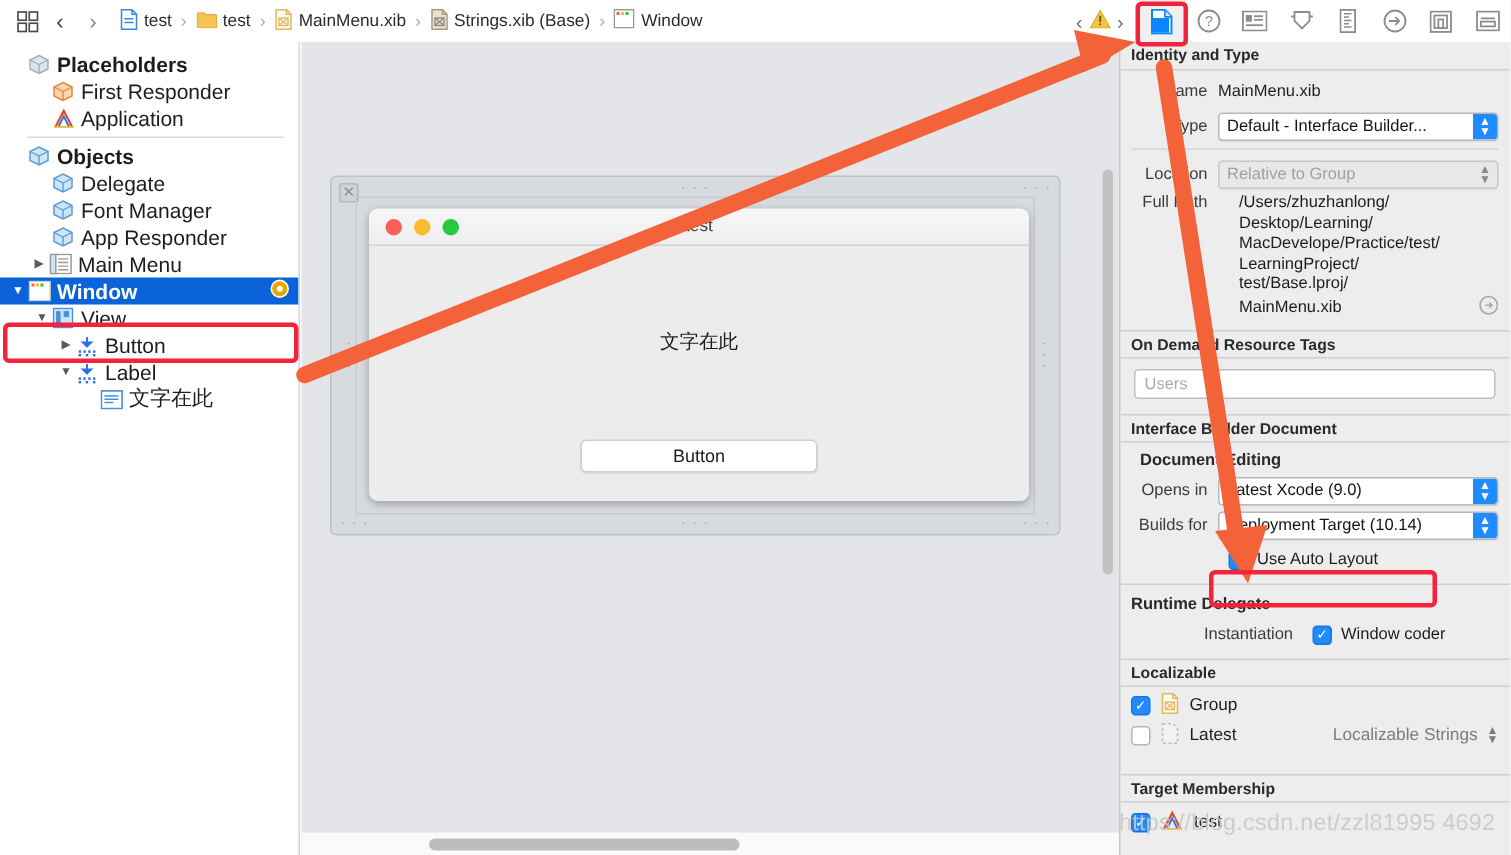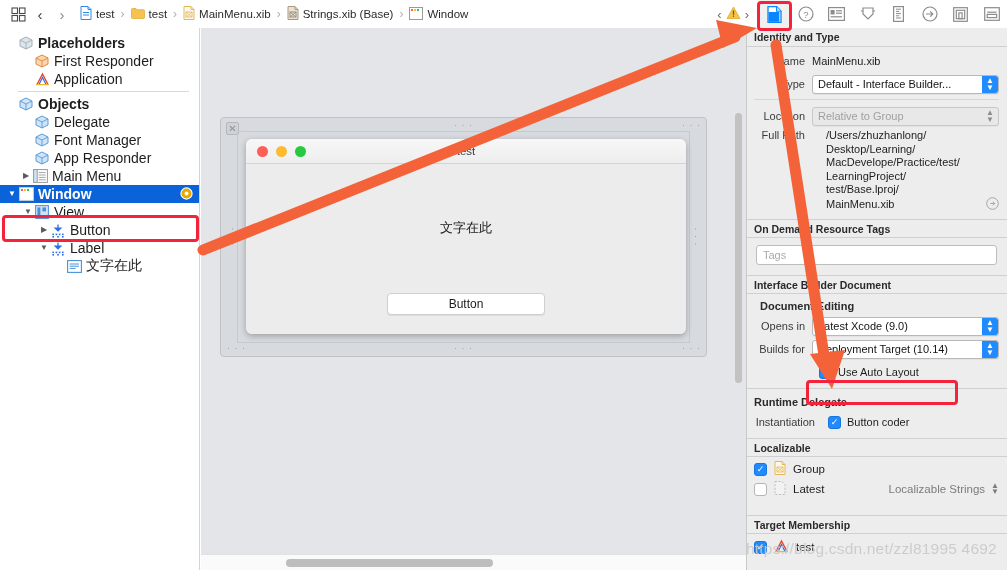--- a/index.html
+++ b/index.html
@@ -169,21 +169,21 @@
     font-size: 10.5px; font-weight: bold; color: #2a2a2a;
     border-bottom: 1px solid #d0d0d0;
     background: #ededed;
   }
   .sec-body { padding: 4px 8px 6px 7px; }
   .field-row { display: flex; align-items: center; min-height: 20px; margin-bottom: 3px; }
   .field-label {
     width: 58px; flex: 0 0 58px; text-align: right; padding-right: 7px;
     font-size: 11px; color: #3b3b3b; white-space: nowrap;
   }
-  .field-label.wide { width: 68px; flex: 0 0 68px; }
+  .field-label.wide { width: 68px; flex: 0 0 68px; margin-left: 47px; }
   .field-value { font-size: 11px; color: #1d1d1d; }
   .select {
     flex: 1; height: 19px; background: #ffffff;
     border: 1px solid #b8b8b8; border-radius: 3px;
     display: flex; align-items: center;
     padding-left: 5px; font-size: 11px; color: #141414;
     position: relative; overflow: hidden;
     box-shadow: 0 1px 0 rgba(0,0,0,0.04);
   }
   .select .steptab {
@@ -646,21 +646,21 @@
                 <path d="M4.3 6.5 h4.4 M6.9 4.7 L8.7 6.5 L6.9 8.3" fill="none" stroke="#a6a6a6" stroke-width="1"></path>
               </svg>
             </span>
           </div>
         </div>
       </div>
     </div>
 
     <div class="sec-head" style="border-top:1px solid #d0d0d0">On Demand Resource Tags</div>
     <div class="sec-body">
-      <div class="tags-input">Tags</div>
+      <div class="tags-input">Users</div>
     </div>
 
     <div class="sec-head" style="border-top:1px solid #d0d0d0">Interface Builder Document</div>
     <div class="sec-body">
       <div class="subhead">Document Editing</div>
       <div class="field-row">
         <span class="field-label">Opens in</span>
         <span class="select">
           <span>Latest Xcode (9.0)</span>
           <span class="steptab">
@@ -683,21 +683,21 @@
         <span class="cbx on">✓</span>
         <span class="cbx-label">Use Auto Layout</span>
       </div>
     </div>
 
     <div class="sec-body" style="border-top:1px solid #d0d0d0; padding-top:5px">
       <div class="subhead" style="padding-left:0">Runtime Delegate</div>
       <div class="cbx-row">
         <span class="field-label wide">Instantiation</span>
         <span class="cbx on">✓</span>
-        <span class="cbx-label">Button coder</span>
+        <span class="cbx-label">Window coder</span>
       </div>
     </div>
 
     <div class="sec-head" style="border-top:1px solid #d0d0d0">Localizable</div>
     <div style="padding:2px 8px 6px 2px">
       <div class="loc-row">
         <span class="cbx on">✓</span>
         <span>
           <svg width="12" height="14" viewBox="0 0 12 14">
             <path d="M1 0.5 h7 l3 3 v10 h-10 z" fill="#fffaf0" stroke="#e2b75c" stroke-width="1"></path>

